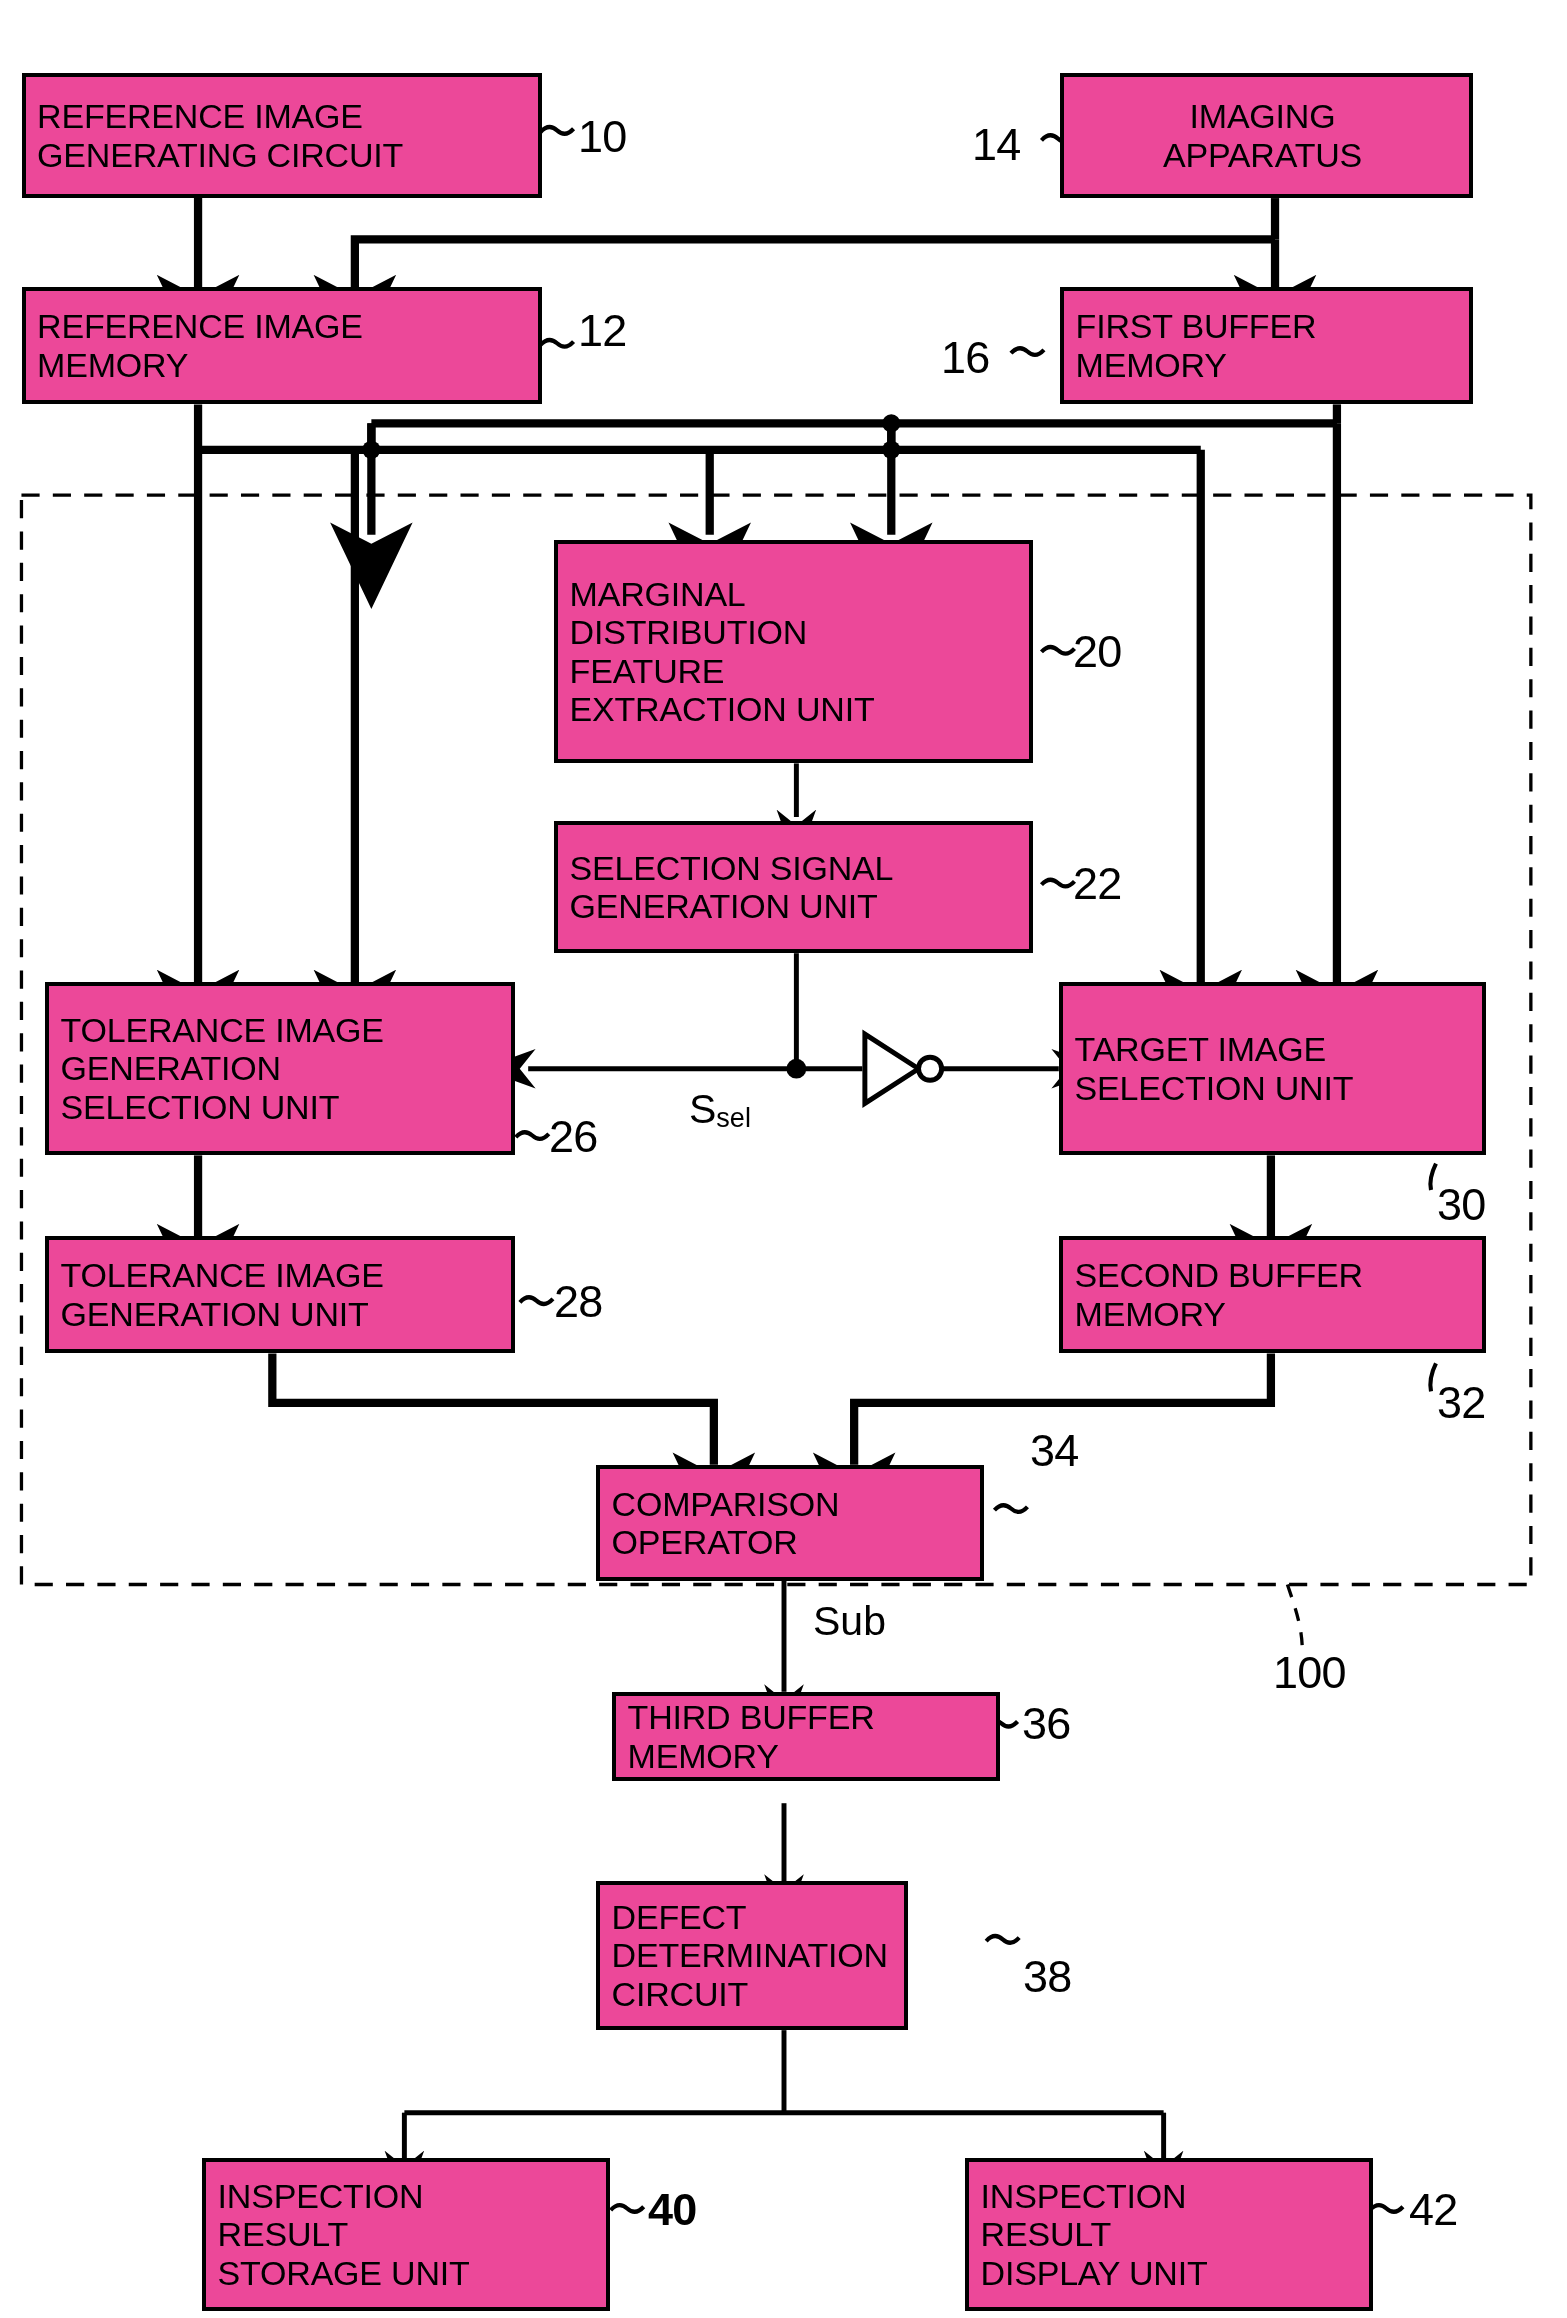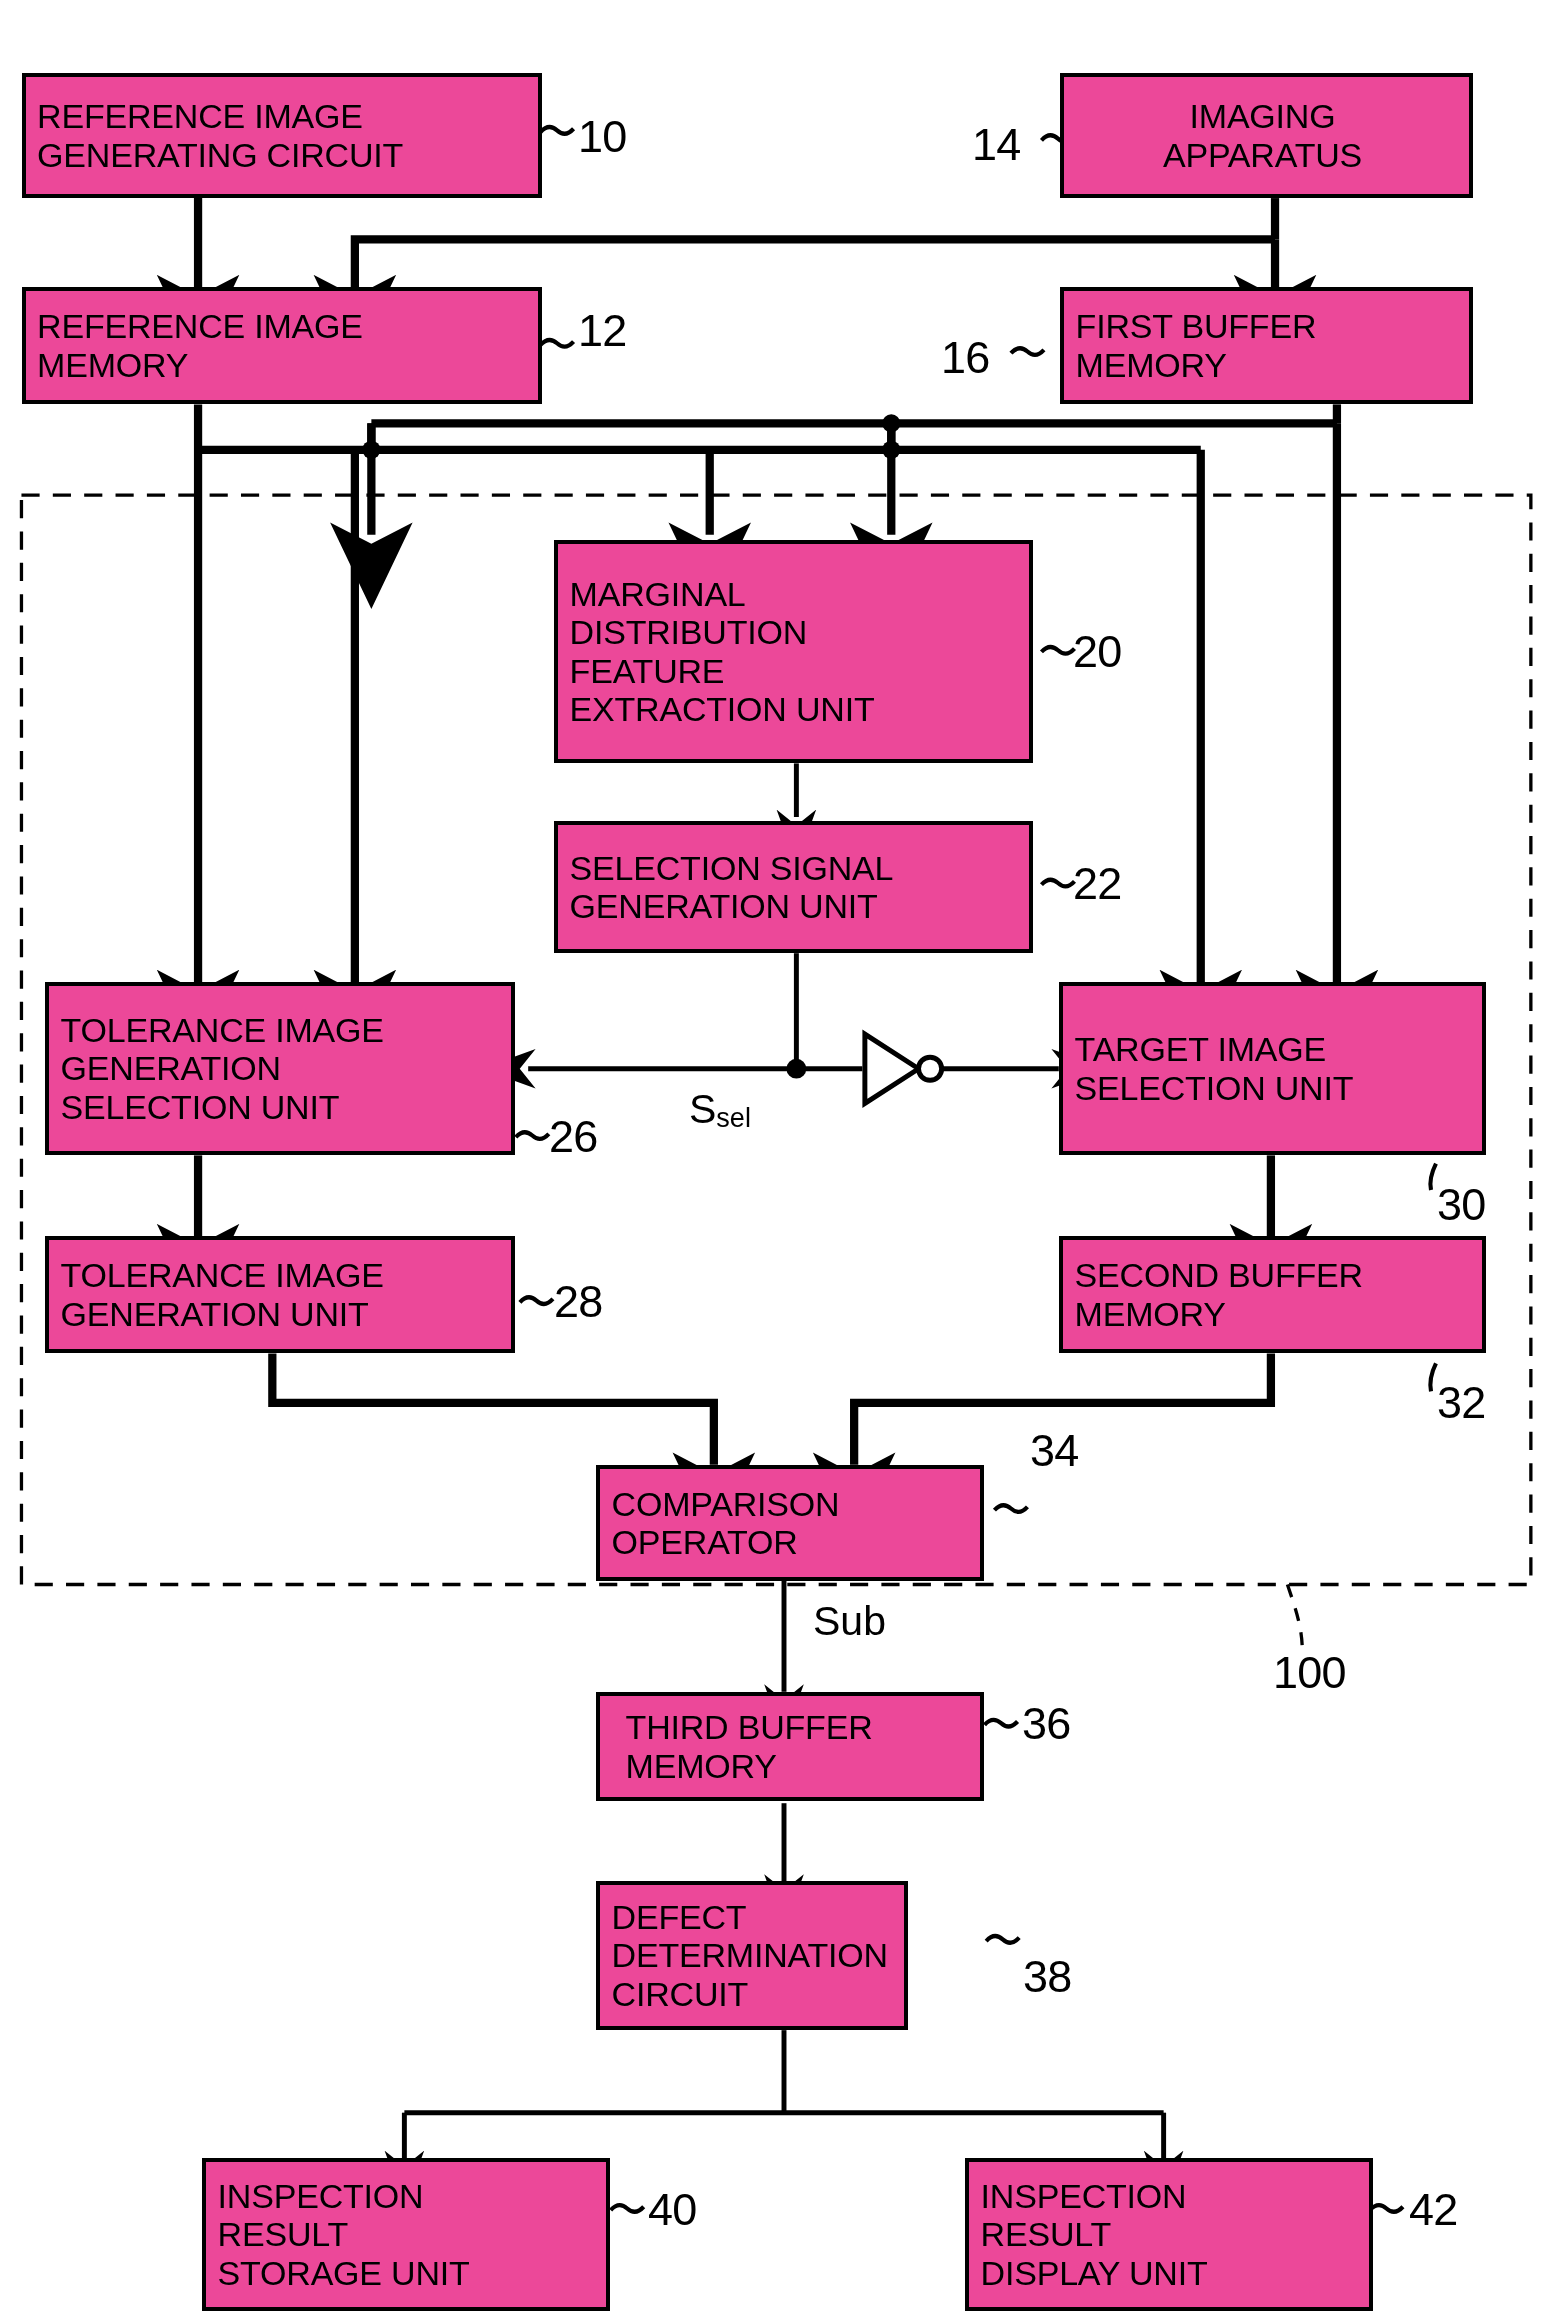--- a/index.html
+++ b/index.html
@@ -187,39 +187,39 @@
 MEMORY</span>
   </div>
   <span class="ref" style="left:1437px;top:1380px;">32</span>
 
   <div class="box" style="left:596px;top:1465px;width:388px;height:116px;">
     <span class="txt">COMPARISON
 OPERATOR</span>
   </div>
   <span class="ref" style="left:1030px;top:1428px;">34</span>
 
-  <div class="box" style="left:596px;top:1692px;width:388px;height:109px;padding-left:14px;">
+  <div class="box" style="left:612px;top:1692px;width:388px;height:89px;">
     <span class="txt">THIRD BUFFER
 MEMORY</span>
   </div>
   <span class="ref" style="left:1022px;top:1701px;">36</span>
 
   <div class="box" style="left:596px;top:1881px;width:312px;height:149px;">
     <span class="txt">DEFECT
 DETERMINATION
 CIRCUIT</span>
   </div>
   <span class="ref" style="left:1023px;top:1918px;margin-top:36px;">38</span>
 
   <div class="box" style="left:202px;top:2158px;width:408px;height:153px;">
     <span class="txt">INSPECTION
 RESULT
 STORAGE UNIT</span>
   </div>
-  <span class="ref" style="left:648px;top:2187px;">40</span>
+  <span class="ref" style="left:648px;top:2187px;font-weight:bold;">40</span>
 
   <div class="box" style="left:965px;top:2158px;width:408px;height:153px;">
     <span class="txt">INSPECTION
 RESULT
 DISPLAY UNIT</span>
   </div>
   <span class="ref" style="left:1409px;top:2187px;">42</span>
 
   <span class="sig" style="left:689px;top:1089px;">
     <span>S</span><span class="sub">sel</span>

